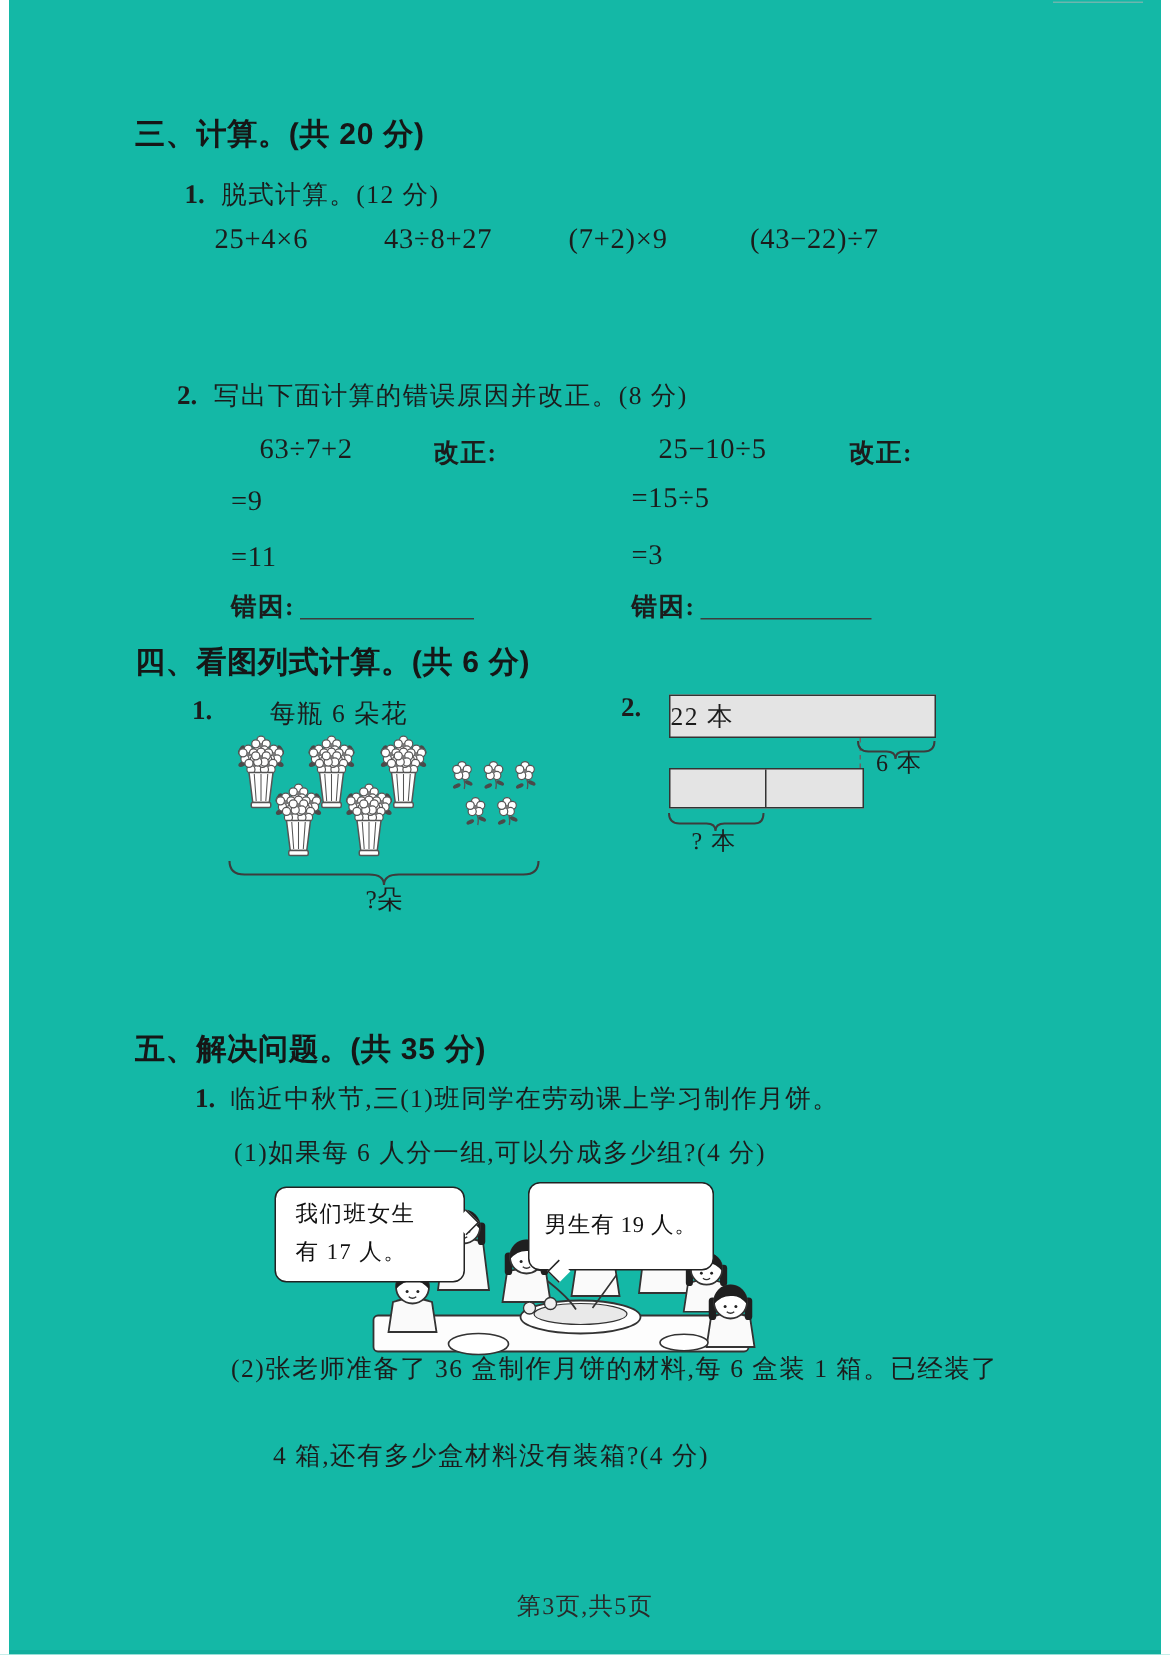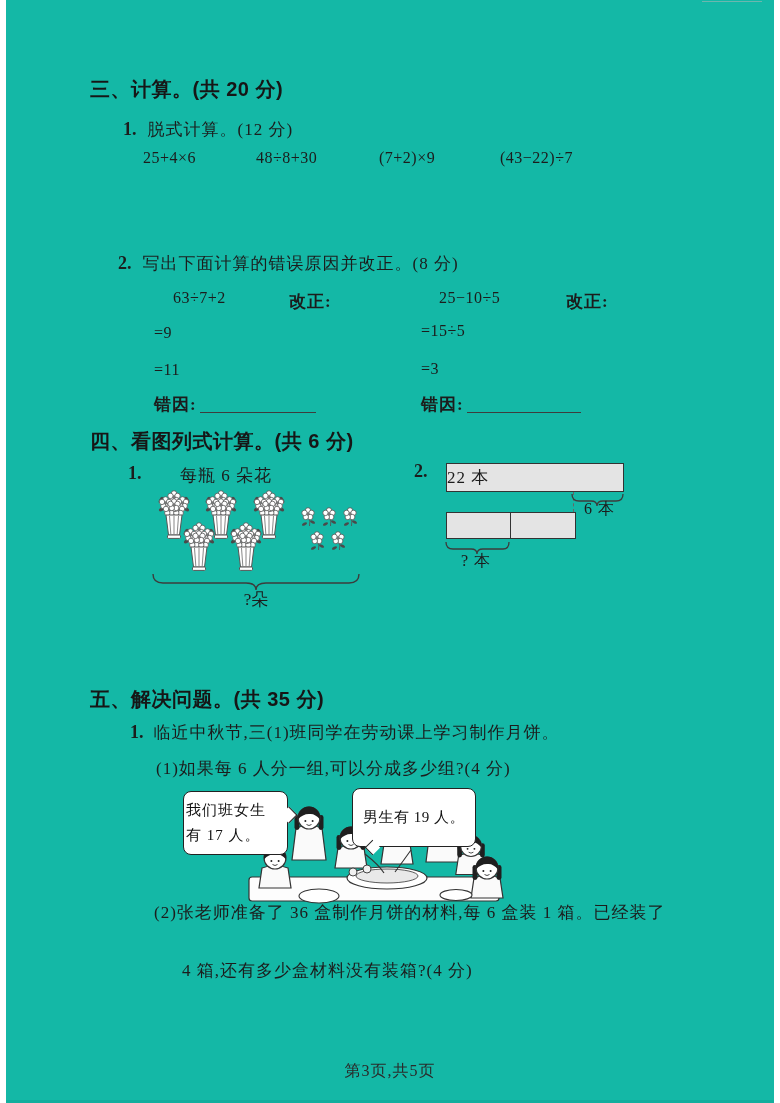--- a/index.html
+++ b/index.html
@@ -7,36 +7,36 @@
     position:relative;width:768px;height:1103px;margin:0 auto;
     background:#14b8a6;color:#1c1c1c;overflow:hidden;
     font-family:"Liberation Serif", serif;
   }
   .abs{position:absolute;white-space:nowrap;}
   .heading{
     font-family:"Liberation Sans", sans-serif;
     font-weight:700;font-size:20px;letter-spacing:0.5px;color:#161616;
   }
   .cn{font-size:17px;letter-spacing:1px;}
-  .math{font-size:16px;letter-spacing:0.5px;font-family:"Liberation Serif", serif;text-align:center;}
+  .math{font-size:19px;letter-spacing:0.5px;font-family:"Liberation Serif", serif;text-align:center;}
   .qnum{font-weight:700;font-size:18px;font-family:"Liberation Serif", serif;}
   .blank{
     display:inline-block;border-bottom:1.5px solid #3d3d3d;
     height:14px;vertical-align:-3px;margin-left:3px;
   }
   .bar{
     background:#e4e4e4;border:1.5px solid #333;box-sizing:border-box;
     display:flex;align-items:center;
   }
   .dash-v{border-left:1.6px dashed #666;width:0;}
   .bubble{
     position:absolute;background:#fff;border:1.6px solid #222;border-radius:8px;
     z-index:3;font-size:15px;letter-spacing:1px;line-height:25px;color:#111;
   }
-  .bubble-left{left:177px;top:791px;width:99px;padding:6px 2px;font-family:Liberation Serif, serif;}
+  .bubble-left{left:177px;top:791px;width:99px;padding:6px 13px;font-family:Liberation Serif, serif;}
   .bubble-left::after{
     content:"";position:absolute;right:-8px;top:17px;width:11px;height:11px;background:#fff;
     border-top:1.6px solid #222;border-right:1.6px solid #222;transform:rotate(45deg);
   }
   .bubble-right{left:346px;top:788px;padding:16px 10px;letter-spacing:0.5px;}
   .bubble-right::after{
     content:"";position:absolute;left:14px;bottom:-7px;width:10px;height:10px;background:#fff;
     border-bottom:1.6px solid #222;border-left:1.6px solid #222;transform:rotate(45deg);
   }
   .footer{
@@ -55,21 +55,21 @@
   <div class="edge-top"></div>
 
   <div class="abs heading" style="left:84px;top:76px">三、计算。(共 20 分)</div>
 
   <div class="abs" style="left:117px;top:118px">
     <span class="qnum">1.</span>
     <span class="cn" style="margin-left:7px">脱式计算。(12 分)</span>
   </div>
 
   <span class="abs math" style="left:137px;top:149px">25+4×6</span>
-  <span class="abs math" style="left:250px;top:149px">48÷8+30</span>
+  <span class="abs math" style="left:250px;top:149px">43÷8+27</span>
   <span class="abs math" style="left:373px;top:149px">(7+2)×9</span>
   <span class="abs math" style="left:494px;top:149px">(43−22)÷7</span>
 
   <div class="abs" style="left:112px;top:252px">
     <span class="qnum">2.</span>
     <span class="cn" style="margin-left:7px">写出下面计算的错误原因并改正。(8 分)</span>
   </div>
 
   <span class="abs math" style="left:167px;top:289px">63÷7+2</span>
   <span class="abs cn" style="left:283px;top:290px;font-weight:600">改正:</span>

